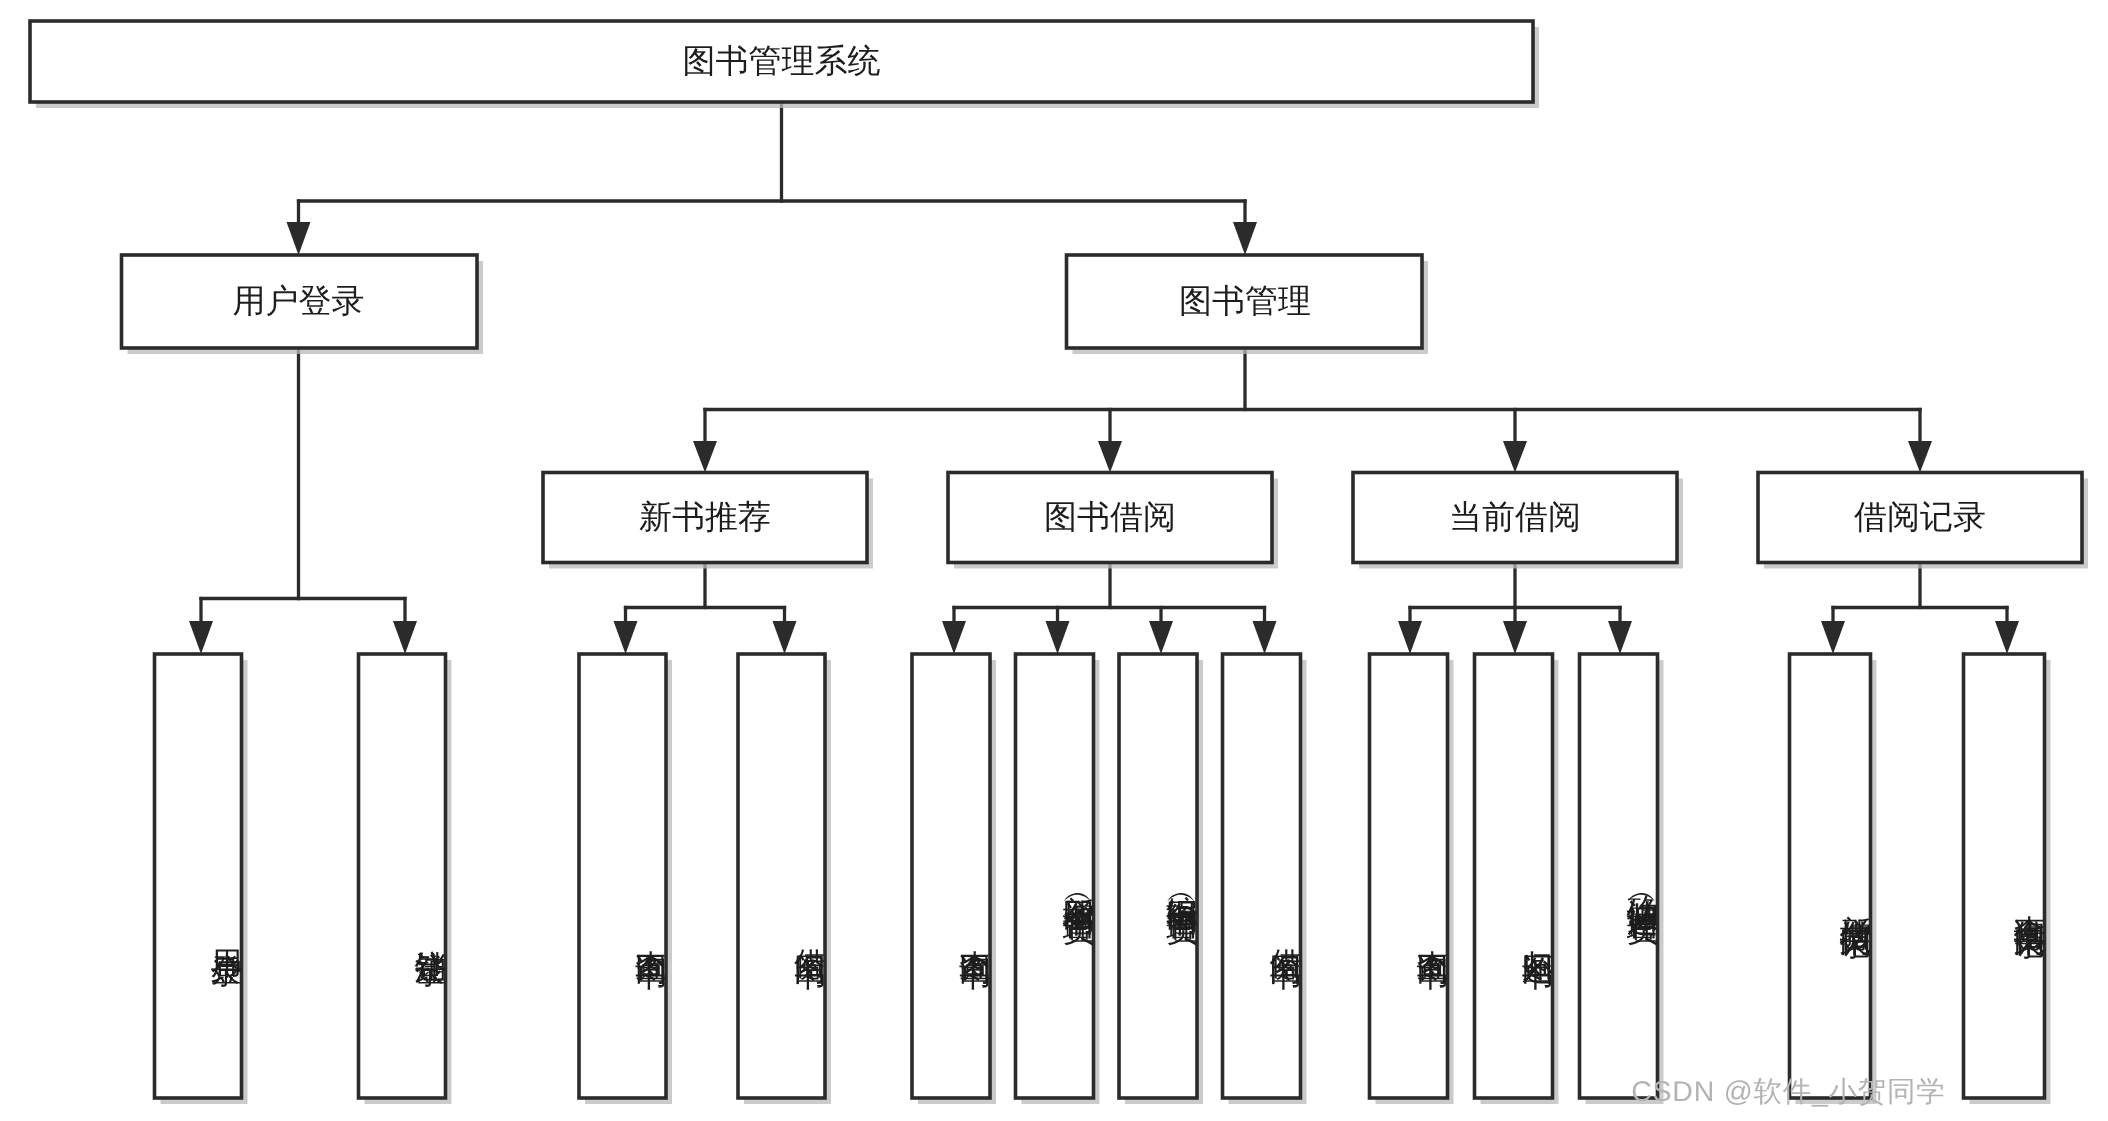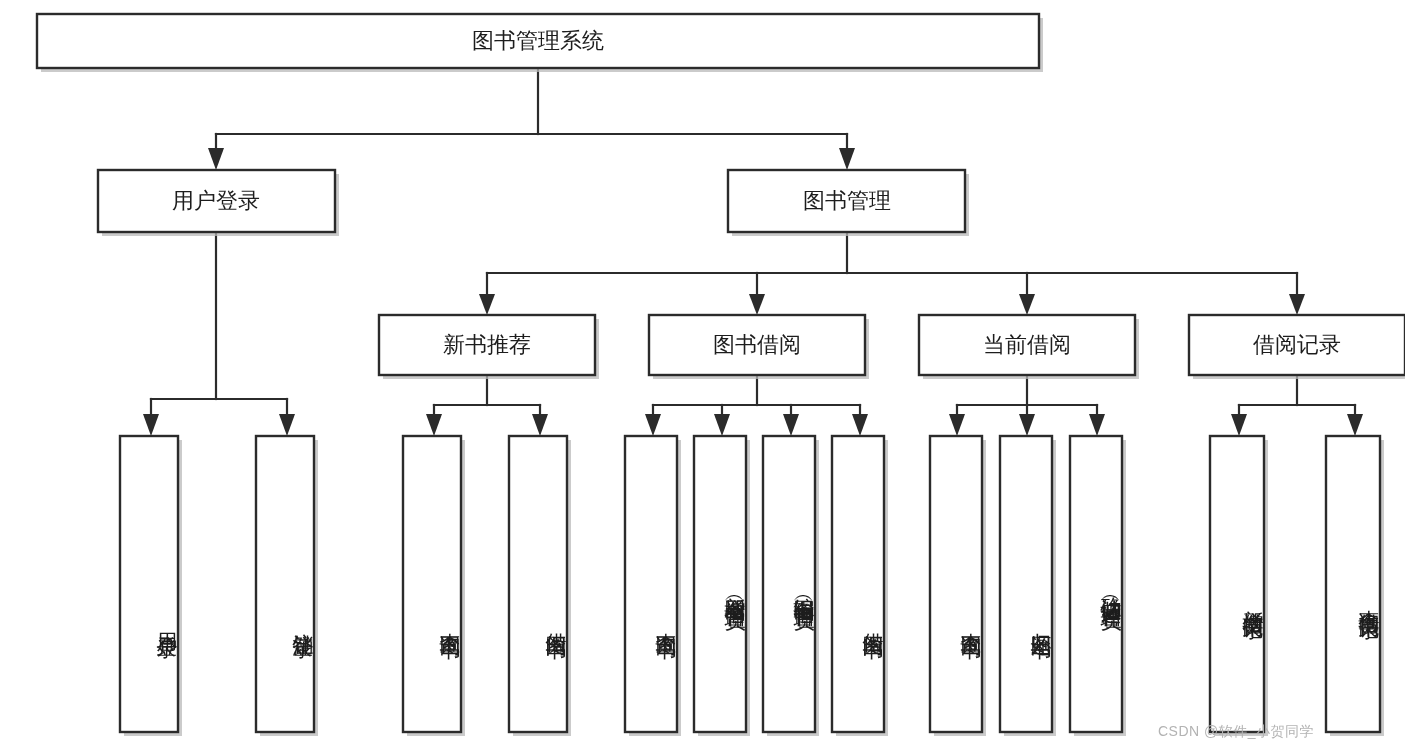--- a/index.html
+++ b/index.html
@@ -11,21 +11,20 @@
     width: 1405px;
     height: 747px;
     font-family: "Liberation Sans", "DejaVu Sans", sans-serif;
     overflow: hidden;
     position: relative;
   }
   #diagram-root {
     position: relative;
     width: 1305px;
     height: 747px;
-    margin-left: 17px;
   }
   svg.diagram-canvas {
     position: absolute;
     left: 0;
     top: 0;
     width: 1405px;
     height: 747px;
     display: block;
   }
   .node-box {
@@ -67,21 +66,21 @@
     letter-spacing: 2px;
     text-align: center;
     pointer-events: none;
     user-select: none;
   }
   .watermark {
     position: absolute;
     right: 8px;
     bottom: 6px;
     font-family: "Liberation Sans", "DejaVu Sans", sans-serif;
-    font-size: 14px;
+    font-size: 19px;
     color: #b3b3b3;
     letter-spacing: 0.5px;
     white-space: nowrap;
   }
 </style>
 </head>
 <body>
 
 <div id="diagram-root">
 

